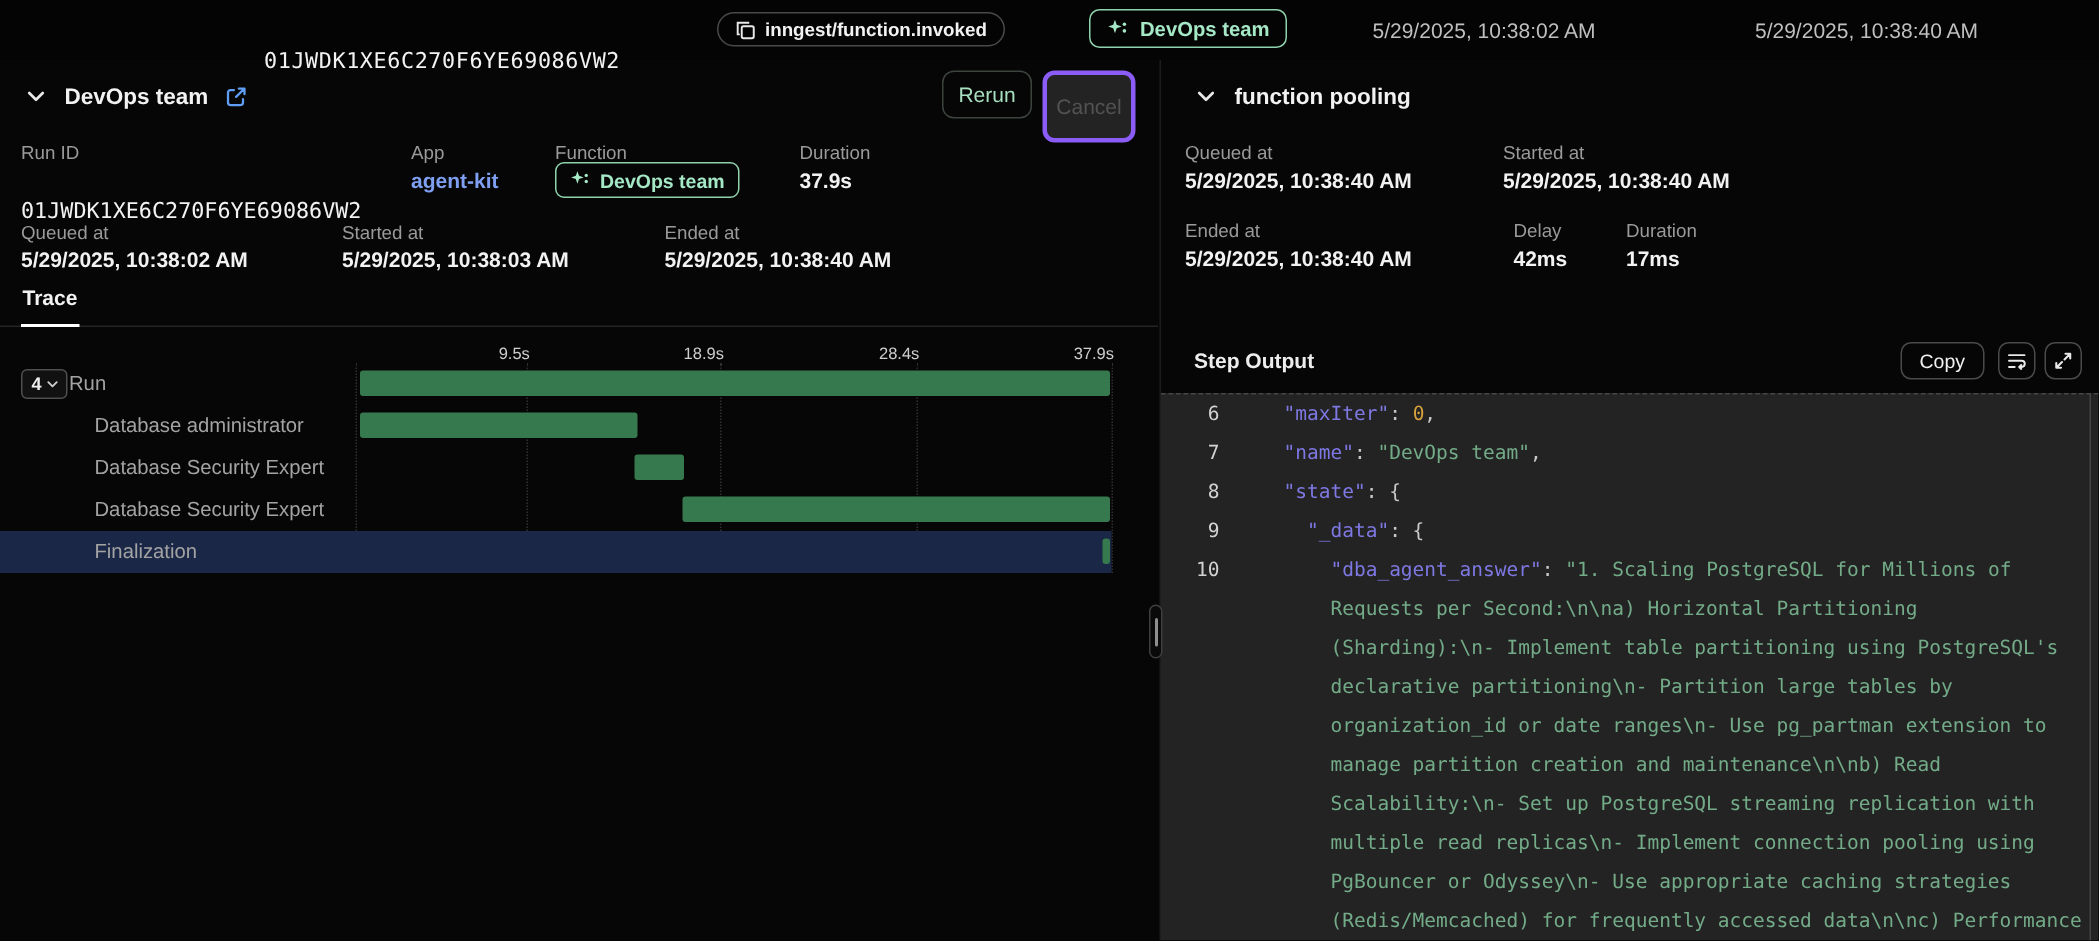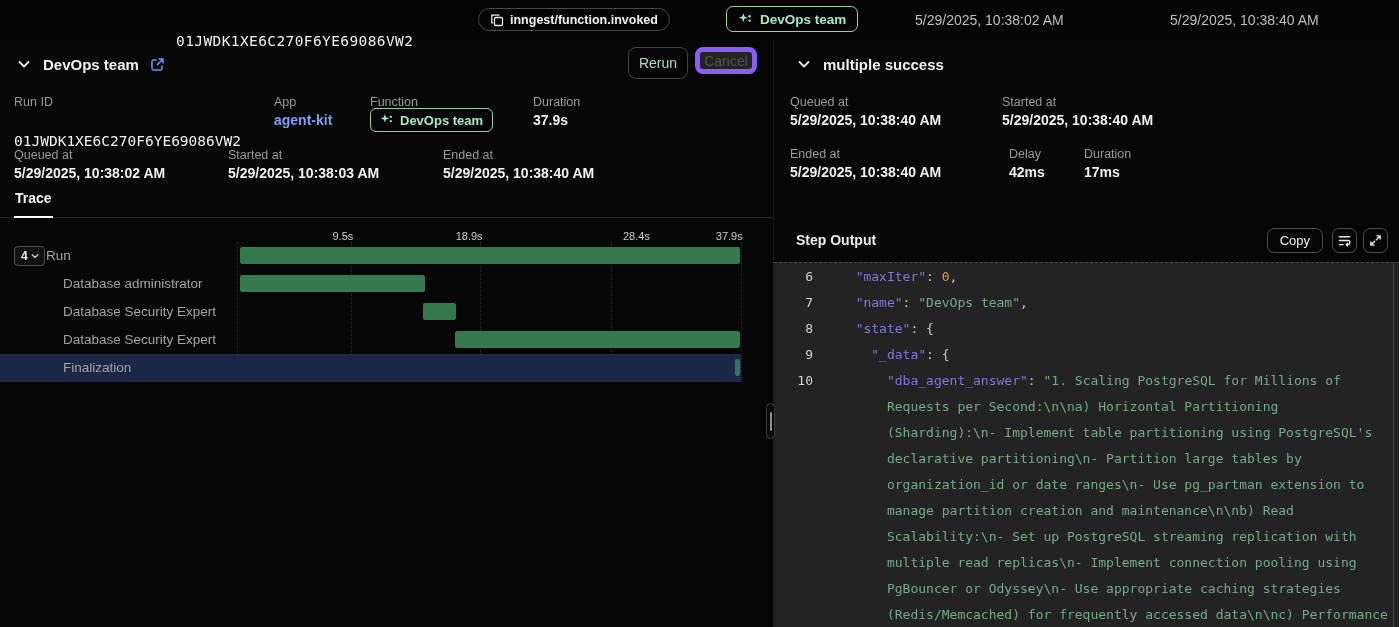--- a/index.html
+++ b/index.html
@@ -20,21 +20,21 @@
   
   .left-panel  { position:absolute; top:40px; left:0; width:772px;  bottom:0; }
   .right-panel { position:absolute; top:40px; left:773px; right:0; bottom:0; border-left:1px solid #1c1c1c; }
 
   .panel-head-title { display:flex; align-items:center; gap:9px; font-size:15px; font-weight:600; color:#f2f2f2; }
   .chev-btn { width:20px; height:20px; display:flex; align-items:center; justify-content:center; cursor:pointer; }
 
   .lp-head { position:absolute; top:8px; left:14px; height:32px; display:flex; align-items:center; gap:9px; }
   .btn { border-radius:8px; font-size:14px; display:flex; align-items:center; justify-content:center; cursor:pointer; }
   .rerun { position:absolute; top:7px; left:628px; width:60px; height:32px; border:1px solid #3c443e; color:#a8dfc0; background:transparent; }
-  .cancel { position:absolute; top:7px; left:695px; width:62px; height:27px; border:5px solid #8b5cf6; background:#232323; color:#525252; }
+  .cancel { position:absolute; top:7px; left:695px; width:62px; height:48px; border:3px solid #8b5cf6; background:#232323; color:#525252; }
 
   .meta-label { position:absolute; color:#9a9a9a; font-size:12.5px; }
   .meta-value { position:absolute; color:#f2f2f2; font-size:14px; font-weight:600; }
   .link { color:#7f9ff2; font-weight:600; cursor:pointer; }
   .fn-badge-sm { position:absolute; height:24px; border:1px solid #8fd3ae; border-radius:6px; display:flex; align-items:center; gap:6px; padding:0 9px; font-size:13px; font-weight:600; color:#a5e8c6; cursor:pointer; }
 
   .tabbar { position:absolute; left:0; right:0; top:150px; height:28px; border-bottom:1px solid #242424; }
   .tab { position:absolute; bottom:-1px; height:28px; font-size:14px; font-weight:600; color:#f2f2f2; border-bottom:2px solid #ffffff; padding:0 1px; cursor:pointer; }
 
   
@@ -136,21 +136,21 @@
   <span class="meta-value" style="left:443px; top:125px">5/29/2025, 10:38:40 AM</span>
 
   <div class="tabbar">
     <span class="tab" style="left:14px">Trace</span>
   </div>
 
   <div class="trace">
     <div class="axis">
         <span class="tick" style="left: 22.7%;">9.5s</span>
         <span class="tick" style="left: 48.3%;">18.9s</span>
-        <span class="tick" style="left: 74.2%; margin-left: 37px;">28.4s</span>
+        <span class="tick" style="left: 74.2%;">28.4s</span>
         <span class="tick" style="left: 100%;">37.9s</span>
       </div>
     <div class="rows">
       <div class="gridlines">
           <i class="gridline" style="left: 0%;"></i>
           <i class="gridline" style="left: 22.7%;"></i>
           <i class="gridline" style="left: 48.3%;"></i>
           <i class="gridline" style="left: 74.2%;"></i>
           <i class="gridline" style="left: 100%;"></i>
         </div>
@@ -198,21 +198,21 @@
     <i></i>
   </div>
 
 <section class="right-panel">
   <div class="rp-head">
     <span class="chev-btn">
       <svg width="16" height="16" viewBox="0 0 16 16" fill="none" stroke="#e9e9e9" stroke-width="1.8" stroke-linecap="round" stroke-linejoin="round">
           <path d="M3.5 6l4.5 4.5L12.5 6"></path>
         </svg>
     </span>
-    <span class="panel-head-title">multiple success</span>
+    <span class="panel-head-title">function pooling</span>
   </div>
 
   <span class="meta-label" style="left:16px; top:55px">Queued at</span>
   <span class="meta-value" style="left:16px; top:72px">5/29/2025, 10:38:40 AM</span>
   <span class="meta-label" style="left:228px; top:55px">Started at</span>
   <span class="meta-value" style="left:228px; top:72px">5/29/2025, 10:38:40 AM</span>
   <span class="meta-label" style="left:16px; top:107px">Ended at</span>
   <span class="meta-value" style="left:16px; top:124px">5/29/2025, 10:38:40 AM</span>
   <span class="meta-label" style="left:235px; top:107px">Delay</span>
   <span class="meta-value" style="left:235px; top:124px">42ms</span>

